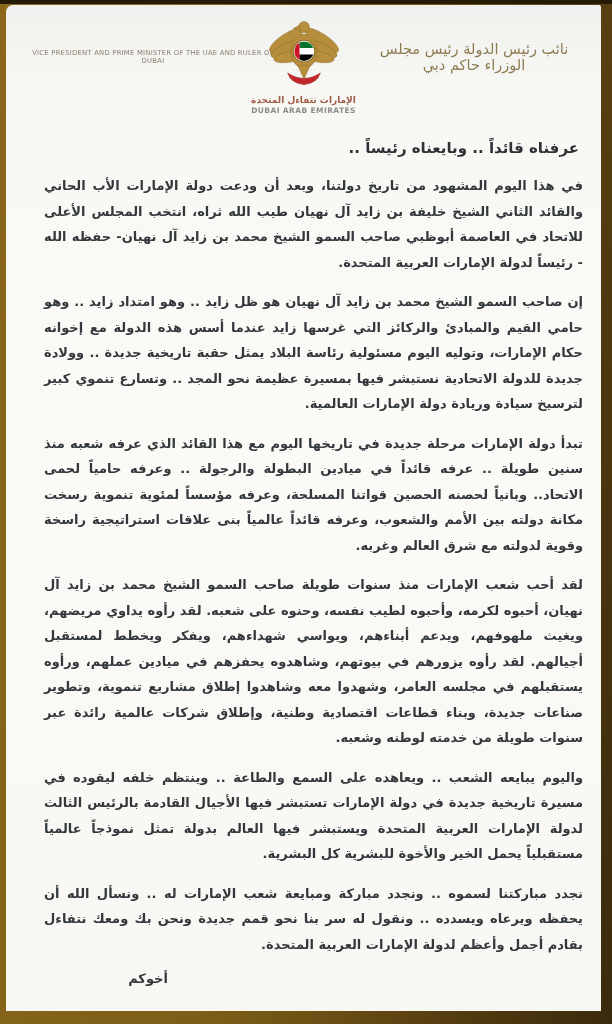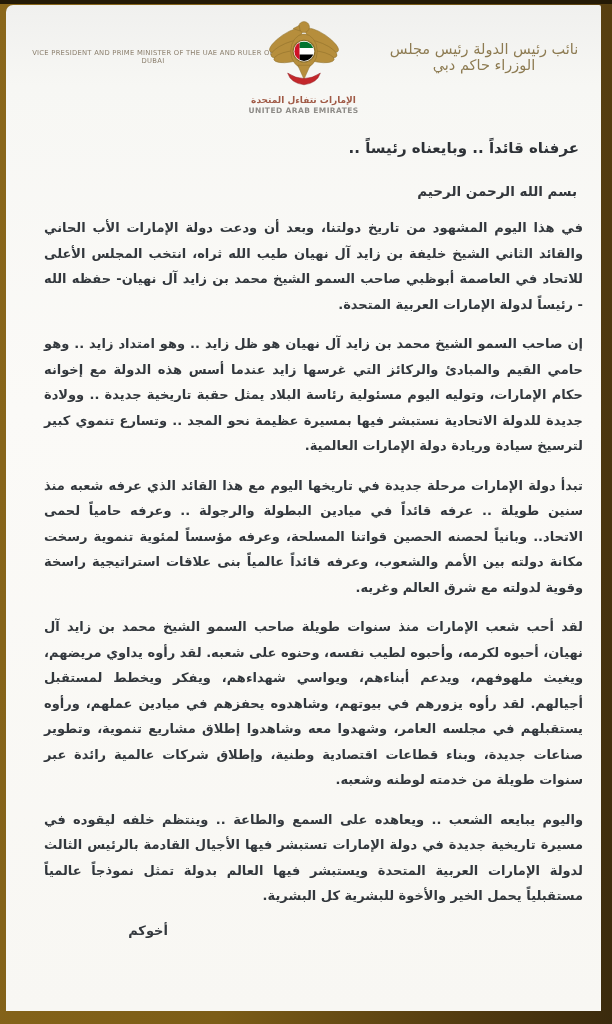--- a/index.html
+++ b/index.html
@@ -9,21 +9,21 @@
   .frame{position:absolute;inset:0;
          background:linear-gradient(100deg,#8a671b 0%,#7c5d17 50%,#513a10 82%,#3a2a0d 100%);}
   .frame-topline{position:absolute;left:0;top:0;width:100%;height:4px;background:#241a06;}
   .paper{position:absolute;left:6px;top:5px;right:11px;bottom:13px;
          background:linear-gradient(180deg,#f0f0ee 0%,#f7f7f4 8%,#fbfaf7 40%,#f8f7f3 100%);
          border-radius:7px 2px 0 0;}
   
   .hdr{position:relative;height:118px;}
   .hdr-en{position:absolute;left:24px;top:44px;width:246px;
           font-size:6.8px;letter-spacing:.25px;color:#8a7e6c;text-align:center;}
-  .hdr-ar{position:absolute;right:8px;top:36px;width:218px;direction:rtl;text-align:center;
+  .hdr-ar{position:absolute;right:18px;top:36px;width:218px;direction:rtl;text-align:center;
           font-size:14.5px;color:#8d7b52;}
   .emblem-wrap{position:absolute;left:50%;top:10px;transform:translateX(-50%);
                text-align:center;width:160px;}
   .cap-ar{font-size:9px;font-weight:bold;color:#a05a46;direction:rtl;margin-top:2px;}
   .cap-en{font-size:7.5px;font-weight:bold;color:#8e8c88;letter-spacing:.4px;margin-top:1px;}
   
   .title{direction:rtl;text-align:right;padding:16px 22px 0 14px;
          font-size:15px;font-weight:bold;color:#2e3237;}
   .basmala{direction:rtl;text-align:right;padding:26px 24px 0 30px;
            font-size:13.5px;font-weight:bold;color:#33373c;}
@@ -78,34 +78,34 @@
           <g clip-path="url(#fc)">
             <rect x="37.5" y="33.5" width="7" height="25" fill="#ce1126"></rect>
             <rect x="44.5" y="33.5" width="18" height="8.4" fill="#00732f"></rect>
             <rect x="44.5" y="41.9" width="18" height="8.3" fill="#ffffff"></rect>
             <rect x="44.5" y="50.2" width="18" height="8.3" fill="#000000"></rect>
           </g>
 
           <path d="M29,74 Q50,88 71,74 Q67,87 50,89 Q33,87 29,74 Z" fill="#c3272b" stroke="#8f1d20" stroke-width="0.6"></path>
         </svg>
         <div class="cap-ar">الإمارات نتفاءل المتحدة</div>
-        <div class="cap-en">UNITED ARAB EMIRATES</div>
+        <div class="cap-en">DUBAI ARAB EMIRATES</div>
       </div>
     </div>
 
     <div class="title">عرفناه قائداً .. وبايعناه رئيساً ..</div>
 
-    <div class="basmala">بسم الله الرحمن الرحيم</div>
 
     <div class="body-text">
       <p>في هذا اليوم المشهود من تاريخ دولتنا، وبعد أن ودعت دولة الإمارات الأب الحاني والقائد الثاني الشيخ خليفة بن زايد آل نهيان طيب الله ثراه، انتخب المجلس الأعلى للاتحاد في العاصمة أبوظبي صاحب السمو الشيخ محمد بن زايد آل نهيان- حفظه الله - رئيساً لدولة الإمارات العربية المتحدة.</p>
       <p>إن صاحب السمو الشيخ محمد بن زايد آل نهيان هو ظل زايد .. وهو امتداد زايد .. وهو حامي القيم والمبادئ والركائز التي غرسها زايد عندما أسس هذه الدولة مع إخوانه حكام الإمارات، وتوليه اليوم مسئولية رئاسة البلاد يمثل حقبة تاريخية جديدة .. وولادة جديدة للدولة الاتحادية نستبشر فيها بمسيرة عظيمة نحو المجد .. وتسارع تنموي كبير لترسيخ سيادة وريادة دولة الإمارات العالمية.</p>
       <p>تبدأ دولة الإمارات مرحلة جديدة في تاريخها اليوم مع هذا القائد الذي عرفه شعبه منذ سنين طويلة .. عرفه قائداً في ميادين البطولة والرجولة .. وعرفه حامياً لحمى الاتحاد.. وبانياً لحصنه الحصين قواتنا المسلحة، وعرفه مؤسساً لمئوية تنموية رسخت مكانة دولته بين الأمم والشعوب، وعرفه قائداً عالمياً بنى علاقات استراتيجية راسخة وقوية لدولته مع شرق العالم وغربه.</p>
       <p>لقد أحب شعب الإمارات منذ سنوات طويلة صاحب السمو الشيخ محمد بن زايد آل نهيان، أحبوه لكرمه، وأحبوه لطيب نفسه، وحنوه على شعبه. لقد رأوه يداوي مريضهم، ويغيث ملهوفهم، ويدعم أبناءهم، ويواسي شهداءهم، ويفكر ويخطط لمستقبل أجيالهم. لقد رأوه يزورهم في بيوتهم، وشاهدوه يحفزهم في ميادين عملهم، ورأوه يستقبلهم في مجلسه العامر، وشهدوا معه وشاهدوا إطلاق مشاريع تنموية، وتطوير صناعات جديدة، وبناء قطاعات اقتصادية وطنية، وإطلاق شركات عالمية رائدة عبر سنوات طويلة من خدمته لوطنه وشعبه.</p>
       <p>واليوم يبايعه الشعب .. ويعاهده على السمع والطاعة .. وينتظم خلفه ليقوده في مسيرة تاريخية جديدة في دولة الإمارات تستبشر فيها الأجيال القادمة بالرئيس الثالث لدولة الإمارات العربية المتحدة ويستبشر فيها العالم بدولة تمثل نموذجاً عالمياً مستقبلياً يحمل الخير والأخوة للبشرية كل البشرية.</p>
+      <p>نجدد مباركتنا لسموه .. ونجدد مباركة ومبايعة شعب الإمارات له .. ونسأل الله أن يحفظه ويرعاه ويسدده .. ونقول له سر بنا نحو قمم جديدة ونحن بك ومعك نتفاءل بقادم أجمل وأعظم لدولة الإمارات العربية المتحدة.</p>
     </div>
 
     <div class="closing">
       <div class="salutation">أخوكم</div>
 
     </div>
 
   </div>
 </div>
 

